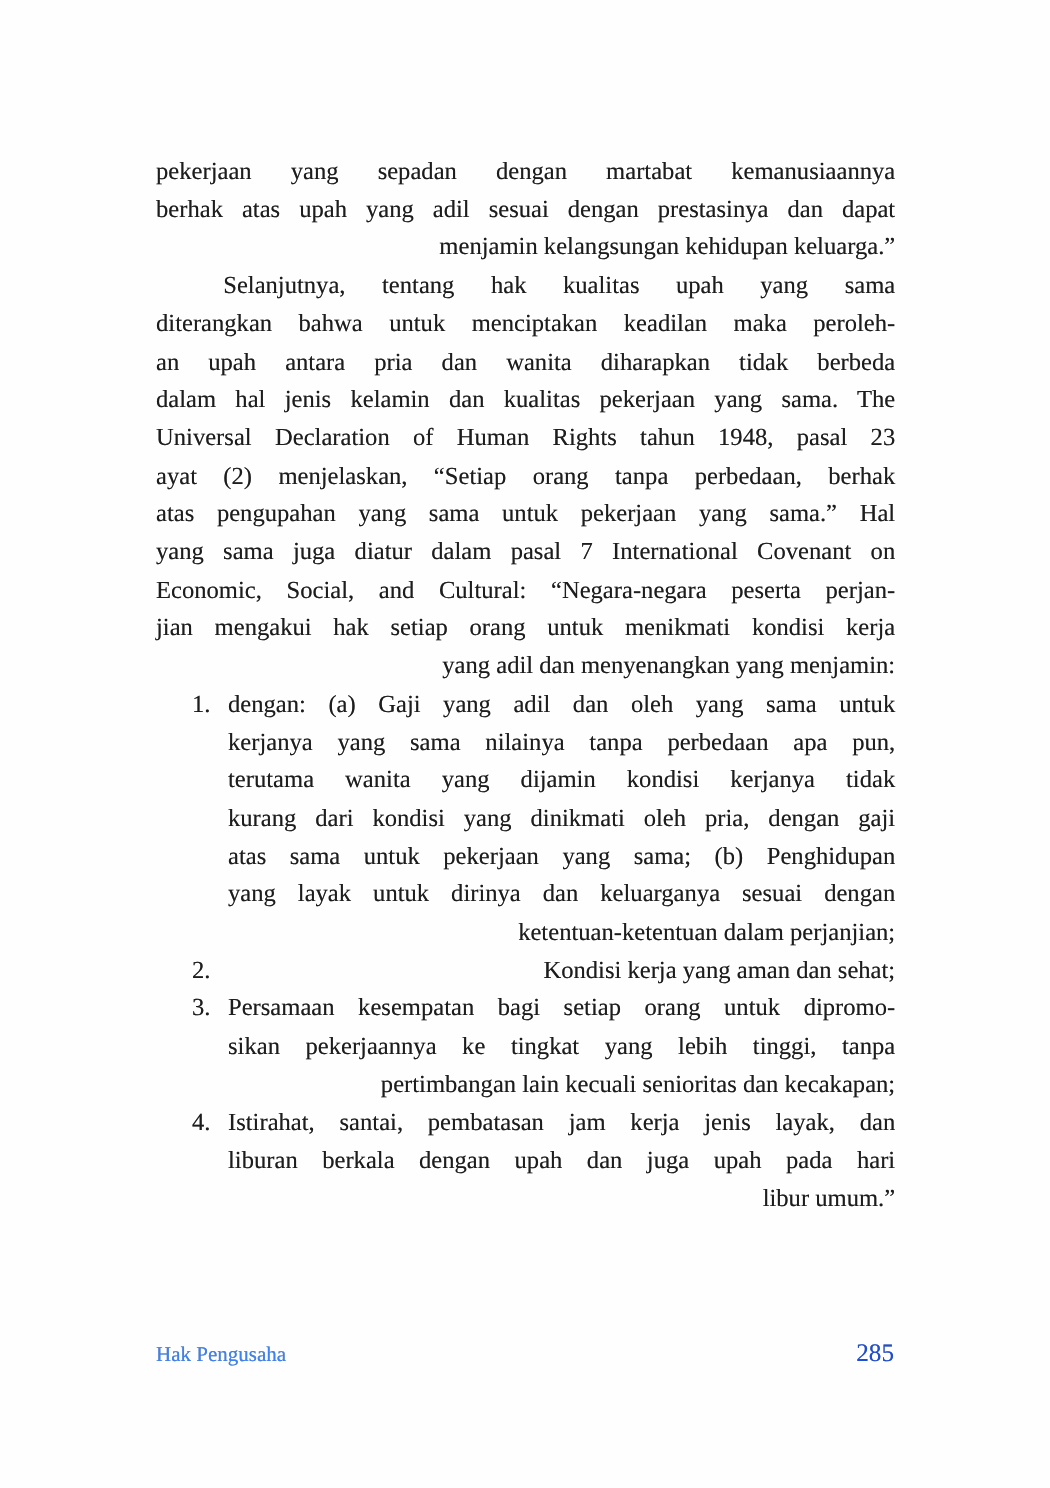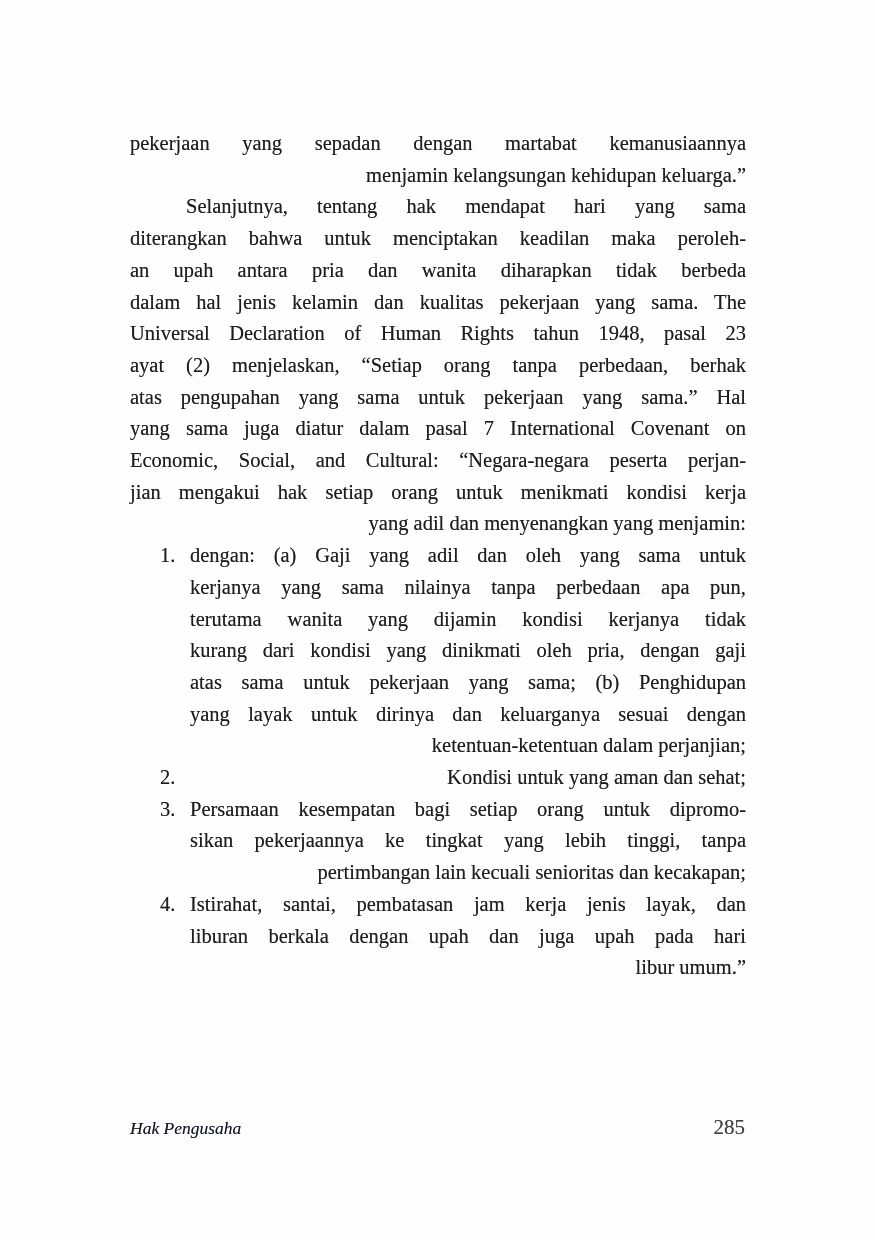--- a/index.html
+++ b/index.html
@@ -50,46 +50,46 @@
     position: absolute;
     left: 30px;
     top: 0;
     width: 26px;
     text-align: left;
   }
   .footer-title {
     position: absolute;
     left: 130px;
     top: 1118px;
-    font-style: italic;
     font-size: 17.5px;
-    color: #0f172a;
+    color: #3b82f6;
     text-shadow: 0 0 0.5px rgba(30,30,30,0.5);
   }
   .page-number {
     position: absolute;
     right: 130px;
     top: 1115px;
     font-size: 21px;
-    color: #404040;
+    color: #1d4ed8;
     text-shadow: 0 0 0.5px rgba(30,30,30,0.5);
   }
 </style>
 </head>
 <body>
 
 <div class="page">
   <div class="content">
     <div id="paragraphs">
         <div class="para">
           <div class="jline">pekerjaan yang sepadan dengan martabat kemanusiaannya</div>
+          <div class="jline">berhak atas upah yang adil sesuai dengan prestasinya dan dapat</div>
           <div class="lline">menjamin kelangsungan kehidupan keluarga.”</div>
         </div>
         <div class="para">
-          <div class="jline indent">Selanjutnya, tentang hak mendapat hari yang sama</div>
+          <div class="jline indent">Selanjutnya, tentang hak kualitas upah yang sama</div>
           <div class="jline">diterangkan bahwa untuk menciptakan keadilan maka peroleh-</div>
           <div class="jline">an upah antara pria dan wanita diharapkan tidak berbeda</div>
           <div class="jline">dalam hal jenis kelamin dan kualitas pekerjaan yang sama. The</div>
           <div class="jline">Universal Declaration of Human Rights tahun 1948, pasal 23</div>
           <div class="jline">ayat (2) menjelaskan, “Setiap orang tanpa perbedaan, berhak</div>
           <div class="jline">atas pengupahan yang sama untuk pekerjaan yang sama.” Hal</div>
           <div class="jline">yang sama juga diatur dalam pasal 7 International Covenant on</div>
           <div class="jline">Economic, Social, and Cultural: “Negara-negara peserta perjan-</div>
           <div class="jline">jian mengakui hak setiap orang untuk menikmati kondisi kerja</div>
           <div class="lline">yang adil dan menyenangkan yang menjamin:</div>
@@ -101,21 +101,21 @@
           <div class="jline">dengan: (a) Gaji yang adil dan oleh yang sama untuk</div>
           <div class="jline">kerjanya yang sama nilainya tanpa perbedaan apa pun,</div>
           <div class="jline">terutama wanita yang dijamin kondisi kerjanya tidak</div>
           <div class="jline">kurang dari kondisi yang dinikmati oleh pria, dengan gaji</div>
           <div class="jline">atas sama untuk pekerjaan yang sama; (b) Penghidupan</div>
           <div class="jline">yang layak untuk dirinya dan keluarganya sesuai dengan</div>
           <div class="lline">ketentuan-ketentuan dalam perjanjian;</div>
         </div>
         <div class="list-item">
           <span class="list-number">2.</span>
-          <div class="lline">Kondisi untuk yang aman dan sehat;</div>
+          <div class="lline">Kondisi kerja yang aman dan sehat;</div>
         </div>
         <div class="list-item">
           <span class="list-number">3.</span>
           <div class="jline">Persamaan kesempatan bagi setiap orang untuk dipromo-</div>
           <div class="jline">sikan pekerjaannya ke tingkat yang lebih tinggi, tanpa</div>
           <div class="lline">pertimbangan lain kecuali senioritas dan kecakapan;</div>
         </div>
         <div class="list-item">
           <span class="list-number">4.</span>
           <div class="jline">Istirahat, santai, pembatasan jam kerja jenis layak, dan</div>

